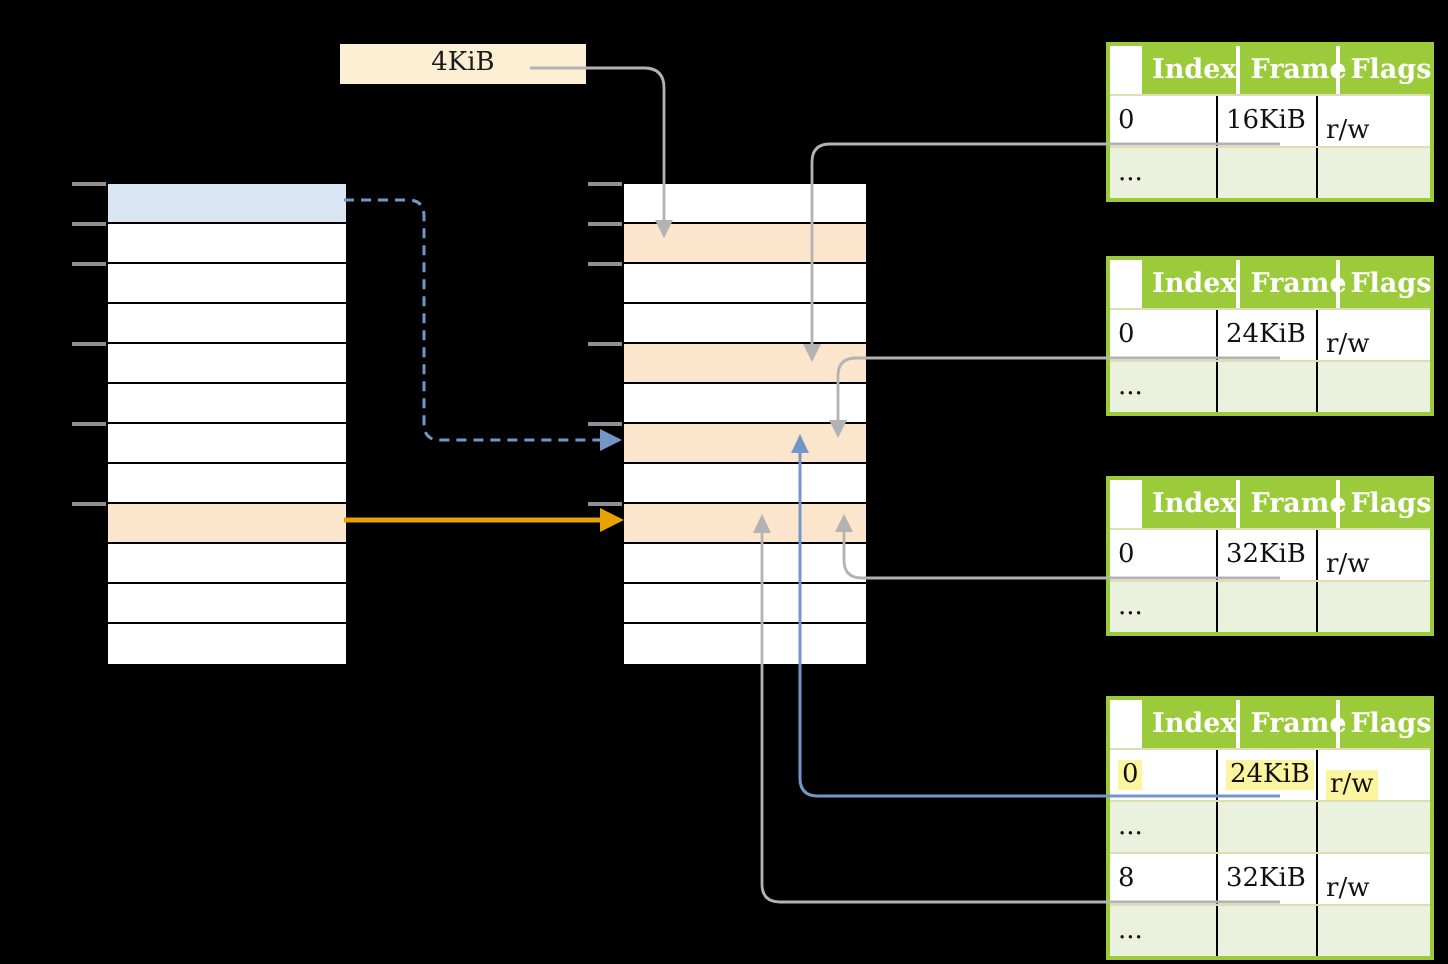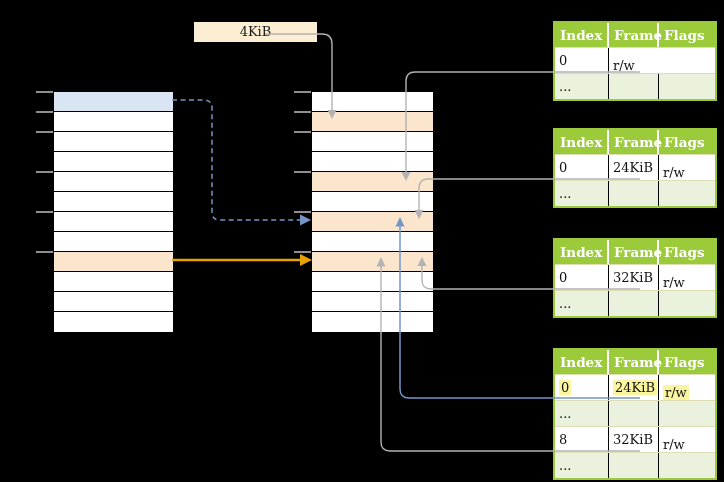--- a/index.html
+++ b/index.html
@@ -1,37 +1,37 @@
 <!DOCTYPE html>
 <html style="--bg: #000000; --table-green: #9bcb3b; --row-green: #eaf1dc; --row-orange: #fce5cd; --row-blue: #d9e5f3; --label-cream: #fceed3; --highlight-yellow: #fbf5a0; --arrow-gray: #b3b3b3; --arrow-blue: #7495c7; --arrow-orange: #e8a200;"><head>
 <meta charset="utf-8">
 <style>
   html,body{margin:0;padding:0;background:#000;}
   .canvas{position:relative;width:724px;height:482px;background:var(--bg);overflow:hidden;
           font-family:"DejaVu Serif","Liberation Serif",serif;}
 
   
-  .size-label{position:absolute;left:194px;top:22px;width:123px;height:20px;
+  .size-label{position:absolute;left:170px;top:22px;width:123px;height:20px;
     background:var(--label-cream);color:#1a1a1a;font-size:13px;line-height:20px;
     text-align:center;}
 
   
   .memtable{position:absolute;background:#fff;border:1px solid #000;}
   .mrow{height:20px;border-bottom:1px solid #000;box-sizing:border-box;}
   .mrow:last-of-type{border-bottom:none;}
   .f-white{background:#fff;}
   .f-blue{background:var(--row-blue);}
   .f-orange{background:var(--row-orange);}
   .tick{position:absolute;left:-18px;width:17px;height:0;border-top:2px solid #8f8f8f;}
 
   
   .pagetable{position:absolute;left:553px;width:160px;border:2px solid var(--table-green);
     background:#fff;font-size:13px;color:#111;}
   .pt-header{display:flex;height:24px;background:var(--table-green);color:#fff;font-weight:bold;
-    font-size:13.5px;}
+    font-size:13.5px;margin-left:16px;}
   .pt-hcell{display:flex;align-items:center;padding-left:5px;box-sizing:border-box;
     border-right:2px solid #fff;}
   .pt-hcell:last-child{border-right:none;}
   .pt-row{display:flex;height:25px;border-top:1px solid #dedeb2;}
   .pt-row.shaded{background:var(--row-green);}
   .pt-cell{display:flex;align-items:center;padding-left:4px;box-sizing:border-box;
     border-right:1px solid #000;}
   .pt-cell:last-child{border-right:none;align-items:flex-end;}
   .c0{width:54px;} .c1{width:50px;} .c2{flex:1;}
   .hl{background:var(--highlight-yellow);padding:0 2px;}
@@ -98,20 +98,23 @@
   <div class="pagetable" style="top:21px;">
       <div class="pt-header">
         <div class="pt-hcell c0">Index</div>
         <div class="pt-hcell c1">Frame</div>
         <div class="pt-hcell c2">Flags</div>
       </div>
       <div class="pt-row">
         <div class="pt-cell c0">
           <span>0</span>
         </div>
+        <div class="pt-cell c1">
+          <span>16KiB</span>
+        </div>
         <div class="pt-cell c2">
           <span>r/w</span>
         </div>
       </div>
       <div class="pt-row shaded">
         <div class="pt-cell c0">
           <span>...</span>
         </div>
         <div class="pt-cell c1"></div>
         <div class="pt-cell c2"></div>

